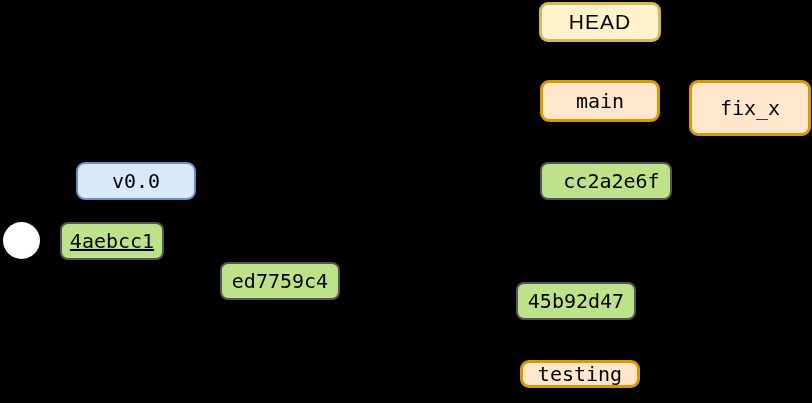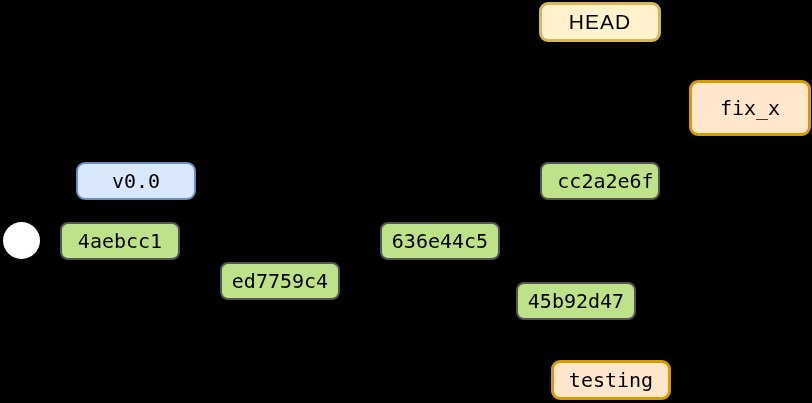--- a/index.html
+++ b/index.html
@@ -52,33 +52,33 @@
     border-radius: 50%;
   }
 </style>
 </head>
 <body>
 
 <div class="canvas">
 
   <div class="node head-pointer" style="left:539px; top:2px; width:122px; height:40px;">HEAD</div>
 
+  <div class="node branch" style="left:540px; top:80px; width:120px; height:42px;">main</div>
 
   <div class="node branch" style="left:689px; top:80px; width:122px; height:56px;">fix_x</div>
 
-  <div class="node branch" style="left:551px; top:360px; width:120px; height:40px;">testing</div>
+  <div class="node branch" style="left:520px; top:360px; width:120px; height:28px;">testing</div>
 
   <div class="node tag" style="left:60px; top:162px; width:120px; height:38px;">v0.0</div>
 
 
   <div class="node root-circle" style="left:3px; top:222px; width:37px; height:37px;"></div>
 
-  <div class="node commit" style="left:60px; top:222px; width:120px; height:38px;">4aebcc1</div>
+  <div class="node commit" style="left:60px; top:222px; width:104px; height:38px;text-decoration:underline;">4aebcc1</div>
 
   <div class="node commit" style="left:220px; top:222px; width:120px; height:38px;margin-top:40px;">ed7759c4</div>
 
-  <div class="node commit" style="left:380px; top:222px; width:120px; height:38px;">636e44c5</div>
 
-  <div class="node commit" style="left:540px; top:162px; width:120px; height:38px;padding-left:11px;">cc2a2e6f</div>
+  <div class="node commit" style="left:540px; top:162px; width:132px; height:38px;padding-left:11px;">cc2a2e6f</div>
 
   <div class="node commit" style="left:516px; top:282px; width:120px; height:38px;">45b92d47</div>
 
 </div>
 
 </body></html>

